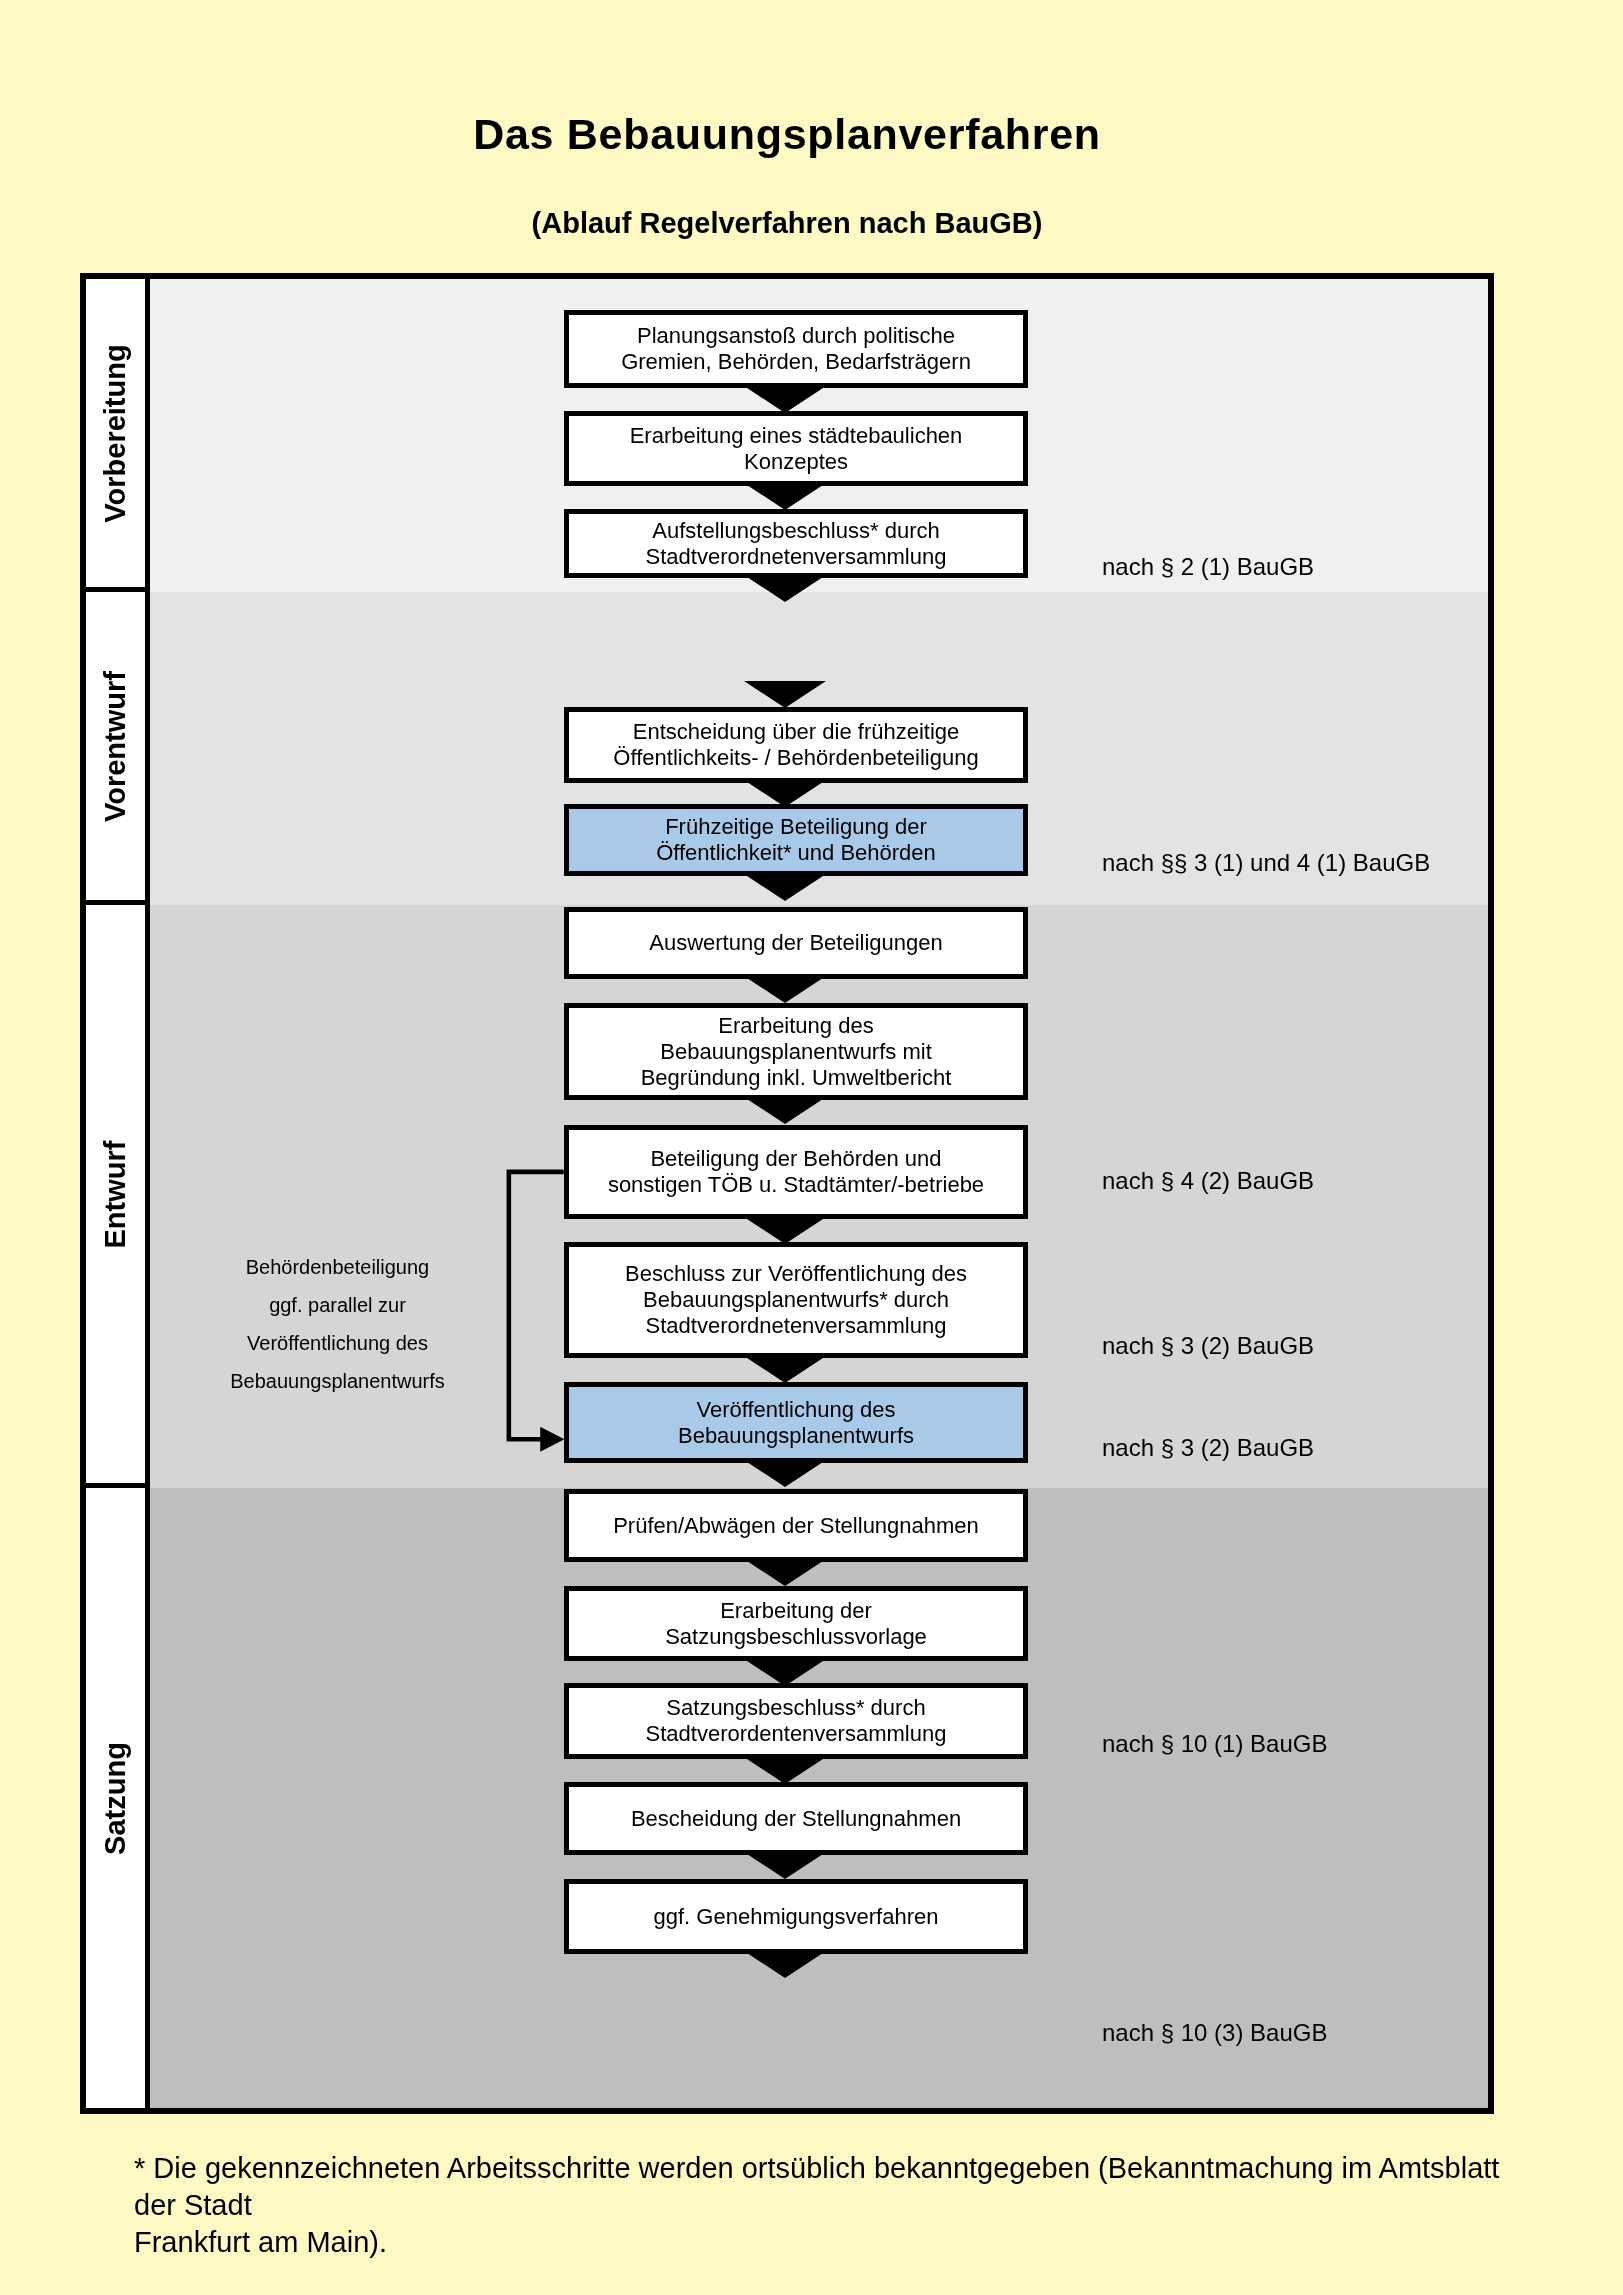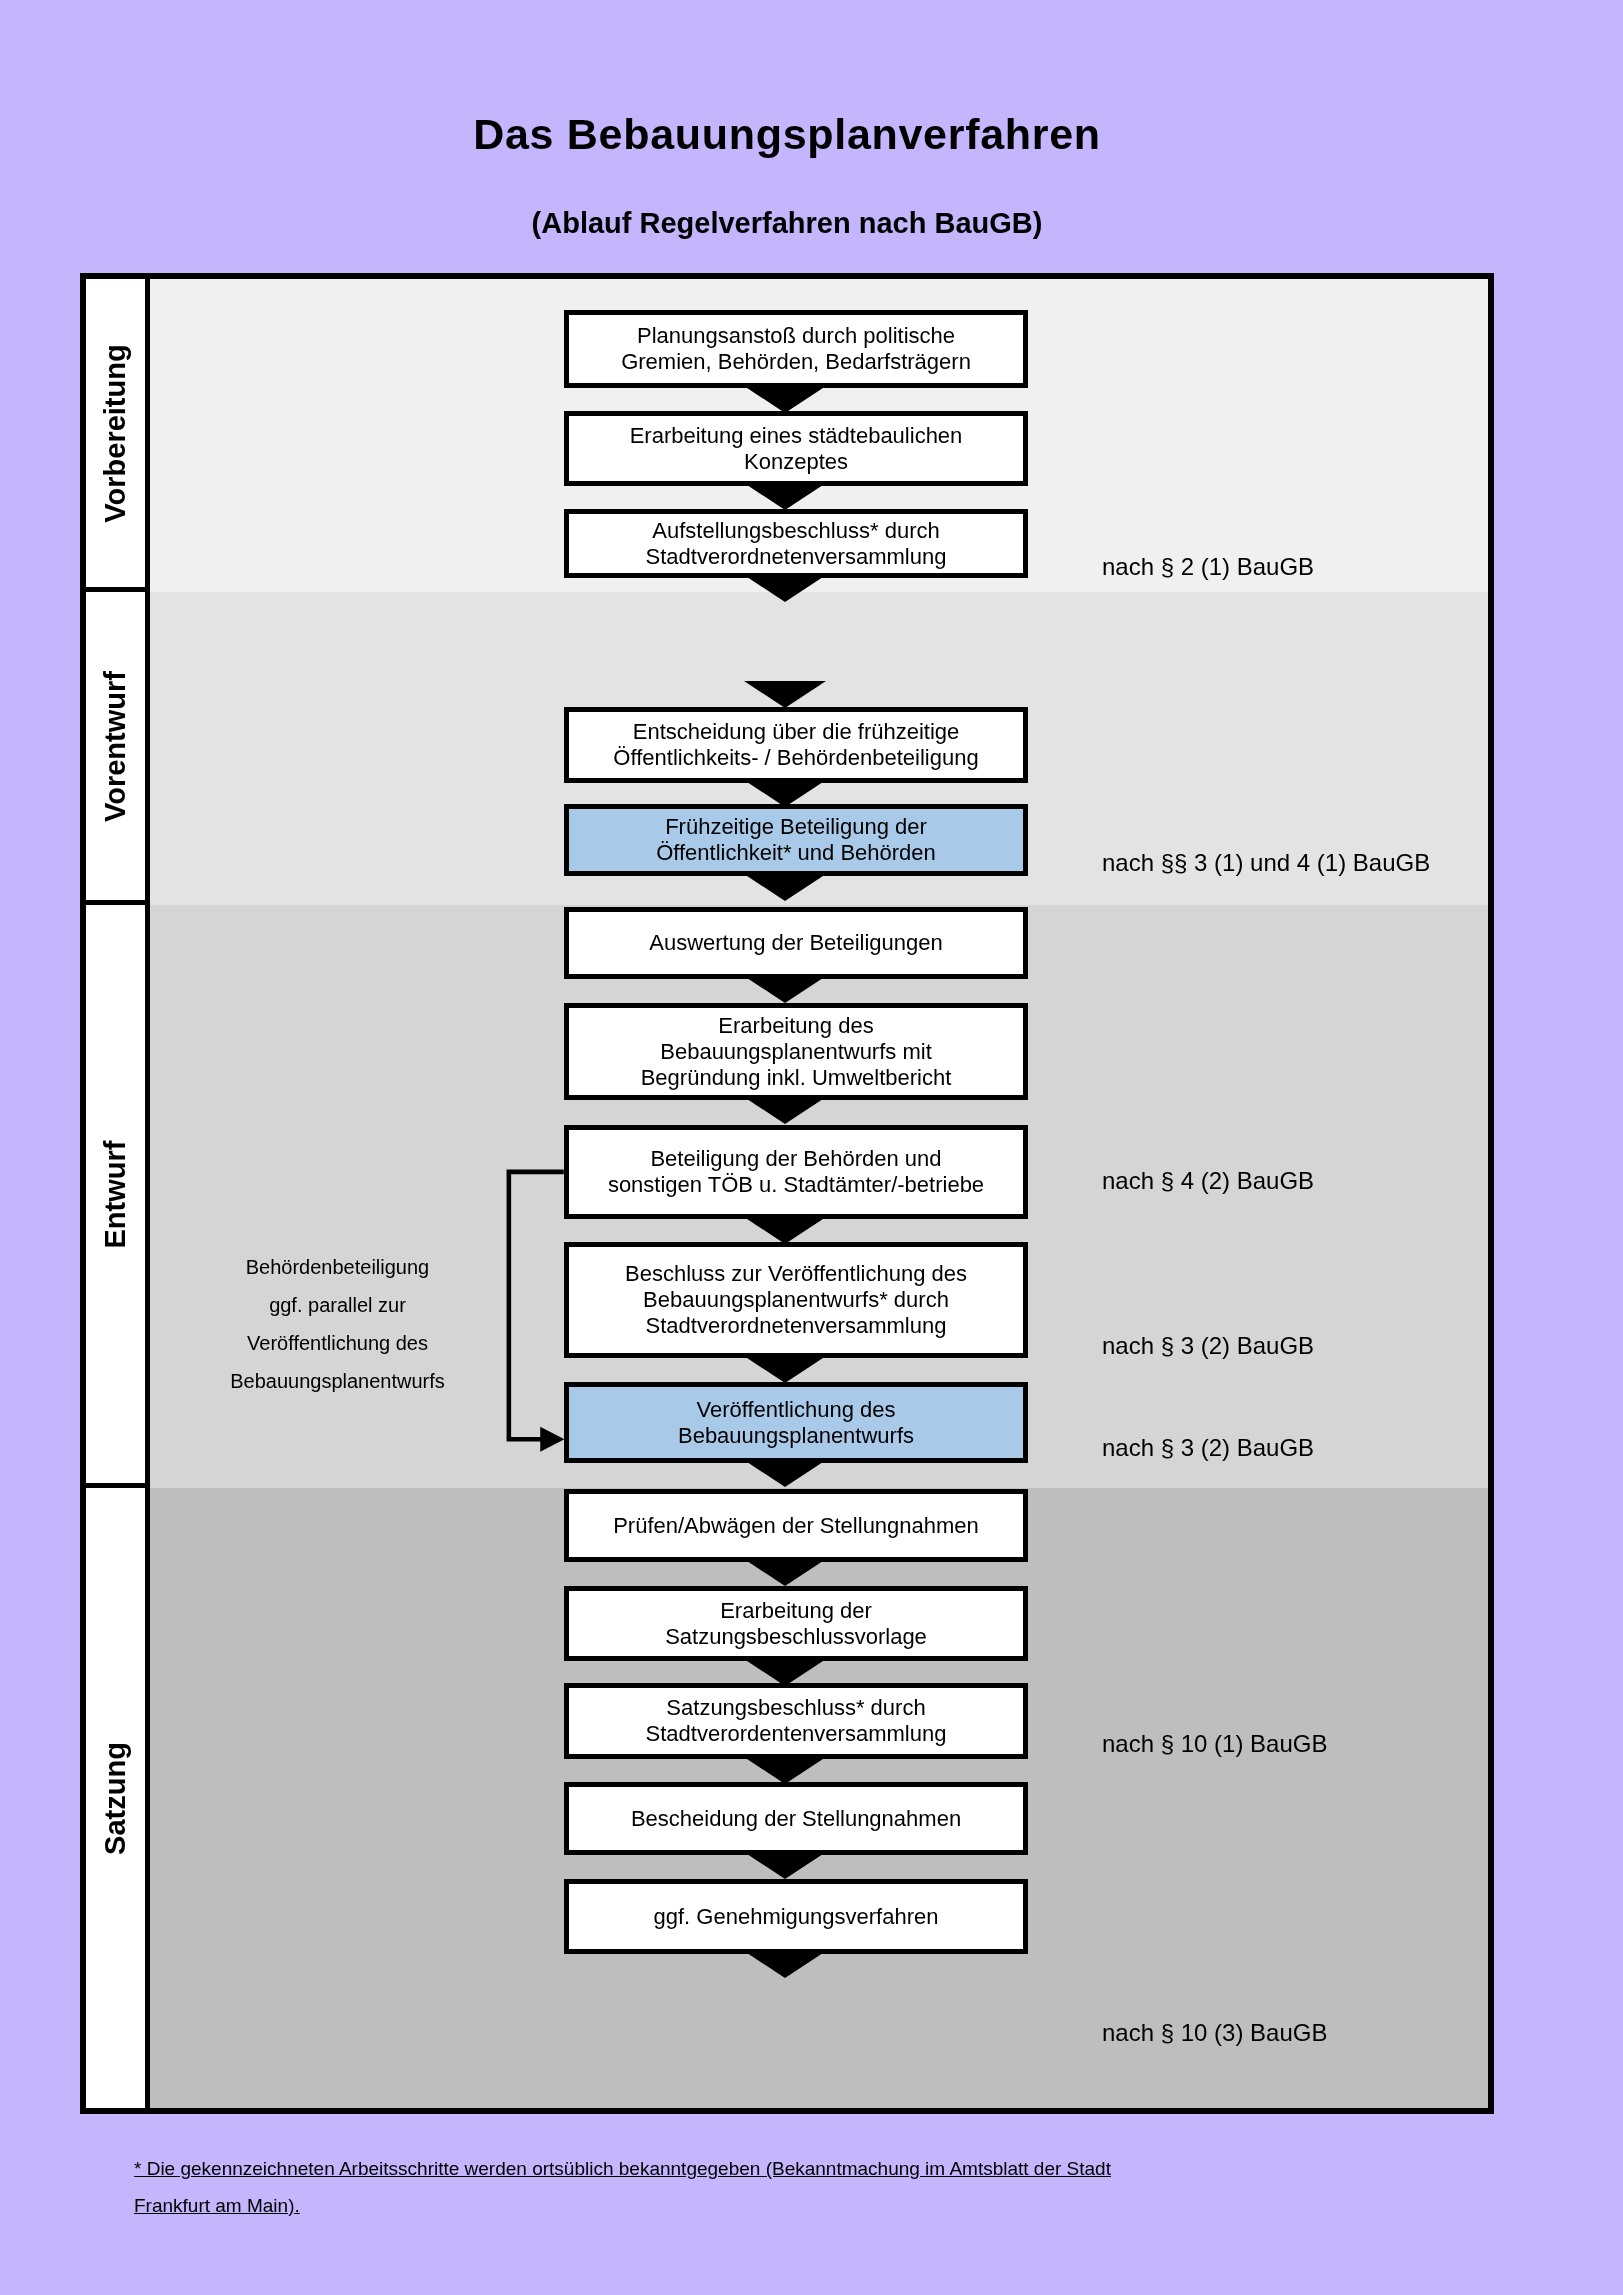--- a/index.html
+++ b/index.html
@@ -1,16 +1,16 @@
 <!DOCTYPE html>
 <html lang="de" style="font-size:10.5px"><head>
 <meta charset="utf-8">
 <style>
   html,body{margin:0;padding:0;background:#fff;}
-  #page{position:relative;width:1623px;height:2295px;background:#c4b5fd;
+  #page{position:relative;width:1623px;height:2295px;background:#fef9c3;
         font-family:"Liberation Sans",sans-serif;color:#000;overflow:hidden;}
   .title{position:absolute;left:80px;top:110px;width:1414px;text-align:center;
          font-size:43px;font-weight:bold;letter-spacing:0.7px;}
   .subtitle{position:absolute;left:80px;top:207px;width:1414px;text-align:center;
             font-size:29px;font-weight:bold;}
   
   .frame{position:absolute;left:80px;top:273px;width:1414px;height:1841px;
          border:6.5px solid #000;box-sizing:border-box;}
   .labelcol{position:absolute;left:0;top:0;width:64px;height:100%;background:#fff;}
   .phasecell{box-sizing:border-box;border-right:5.2px solid #000;border-bottom:5.2px solid #000;
@@ -26,21 +26,21 @@
   .fbox .ln{white-space:nowrap;}
   .b{font-weight:normal;}
   
   .arrow{position:absolute;left:744px;width:0;height:0;z-index:6;
          border-left:41px solid transparent;border-right:41px solid transparent;
          border-top:27.5px solid #000;}
   .annot{position:absolute;left:1102px;font-size:24px;line-height:29px;white-space:nowrap;z-index:4;}
   .sidenote{position:absolute;left:190px;top:1248px;width:295px;text-align:center;
             font-size:20px;line-height:38px;z-index:4;}
   .bracket{position:absolute;left:501px;top:1162px;z-index:4;}
-  .footnote{position:absolute;left:134px;top:2150px;width:1407px;font-size:19px;line-height:37px;text-decoration:underline;}
+  .footnote{position:absolute;left:134px;top:2150px;width:1407px;font-size:29px;line-height:37px;}
 </style>
 </head>
 <body>
 
 <div id="page">
 
   <div class="title">Das Bebauungsplanverfahren</div>
   <div class="subtitle">(Ablauf Regelverfahren nach BauGB)</div>
 
   <div class="frame">

